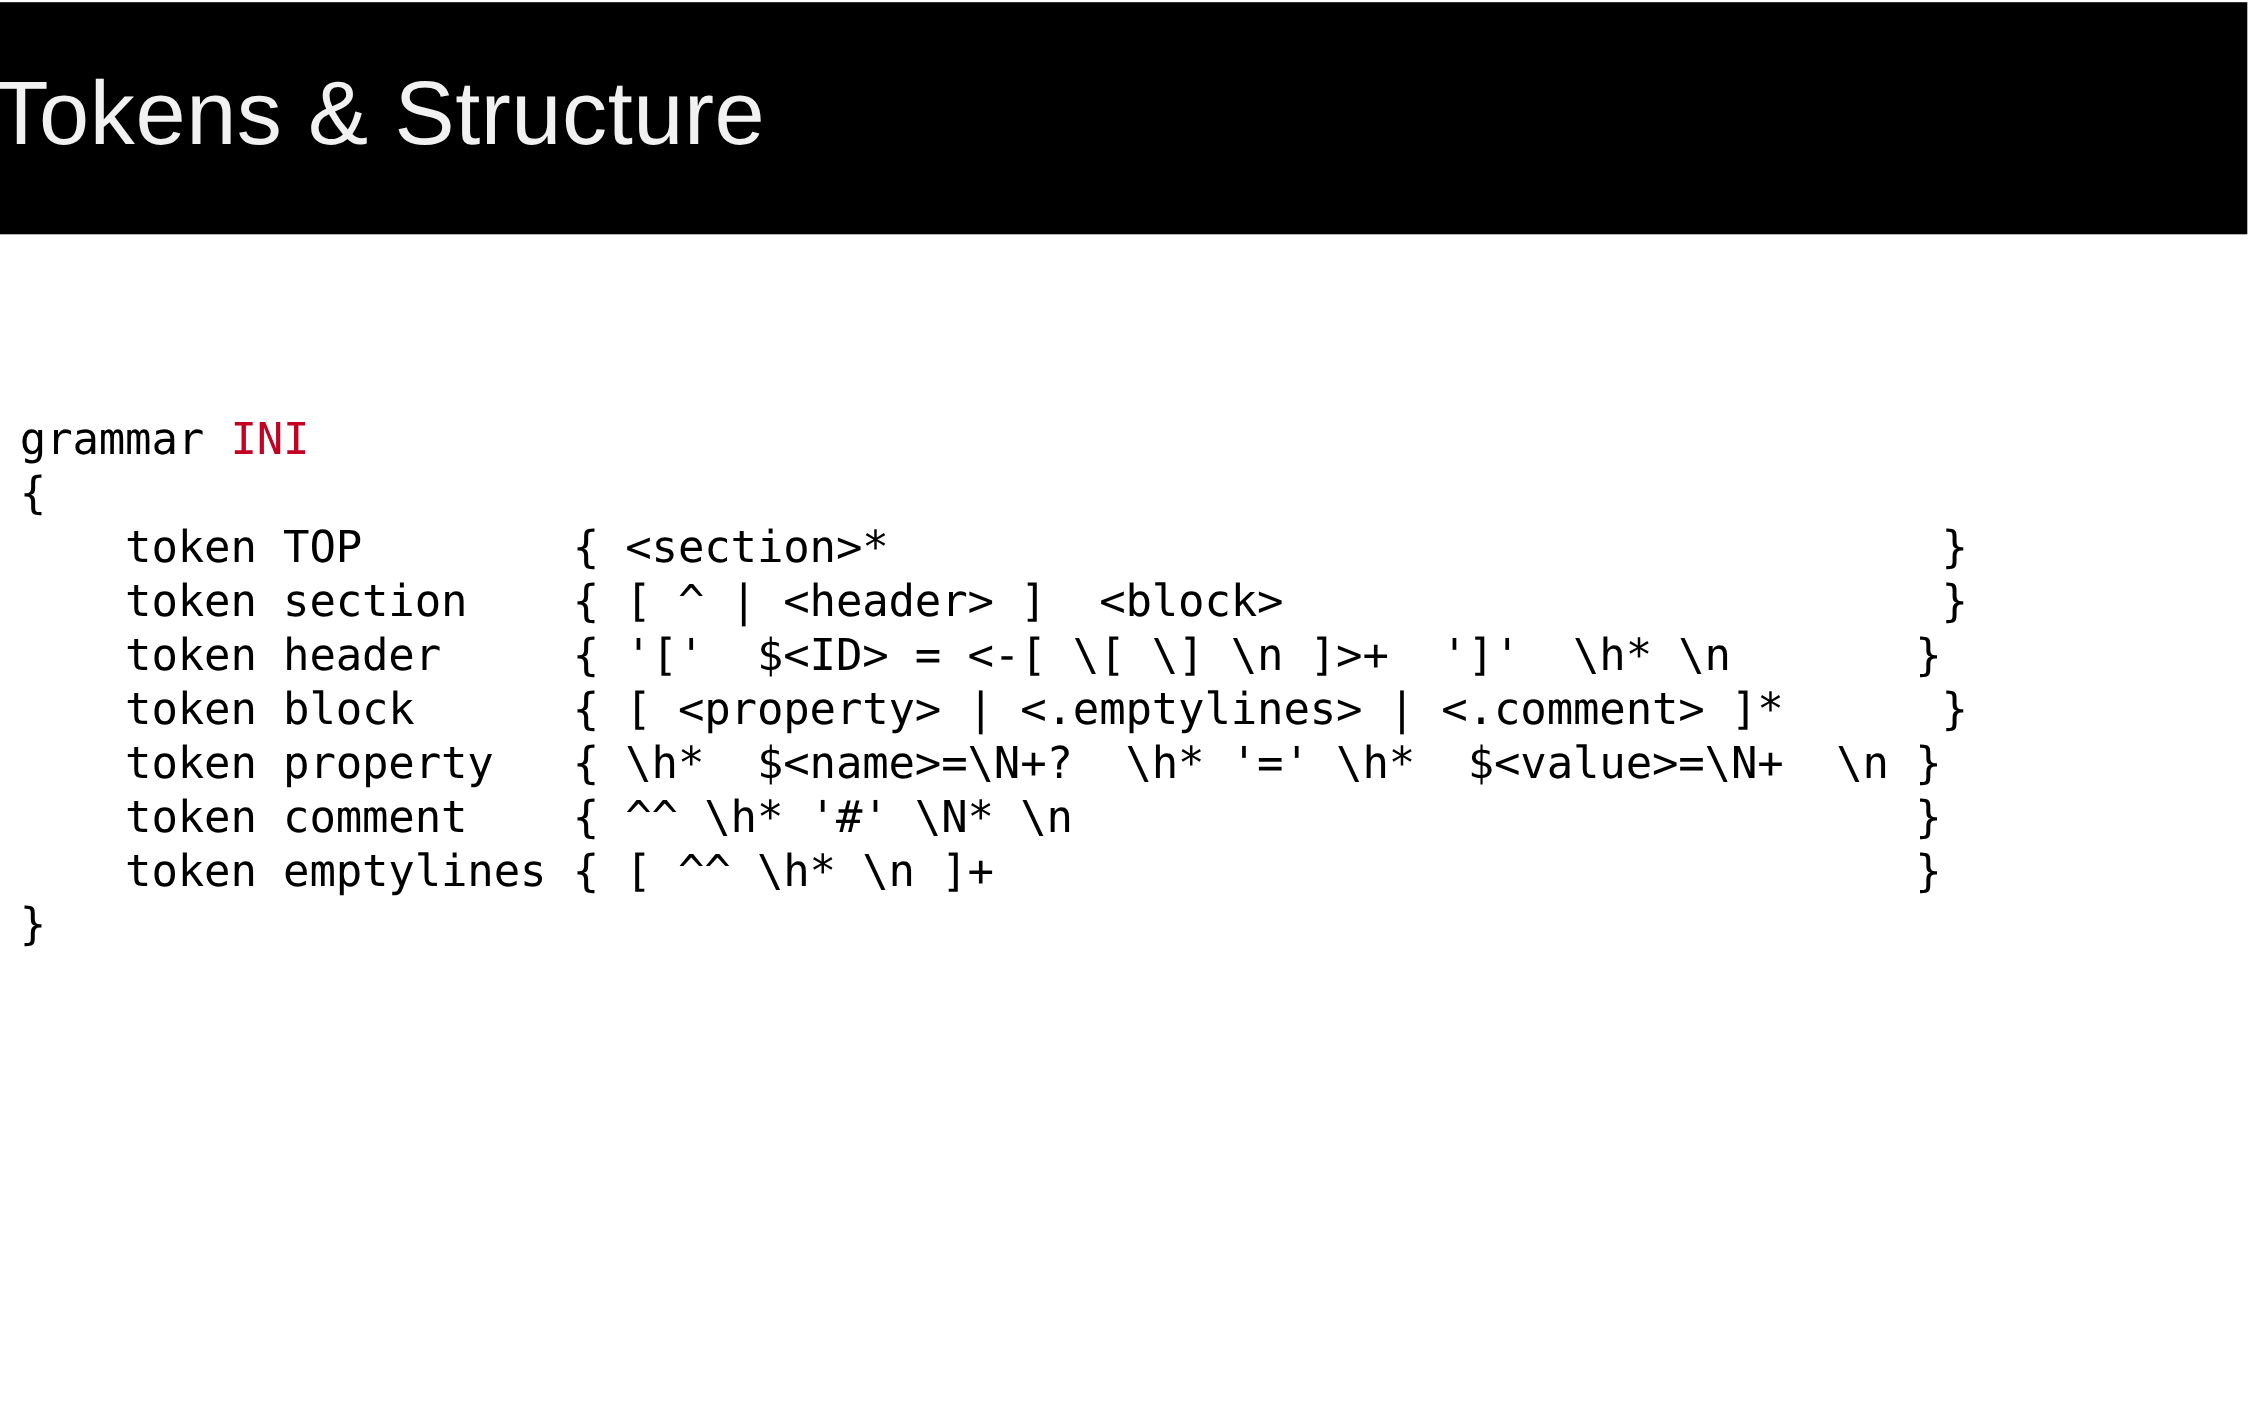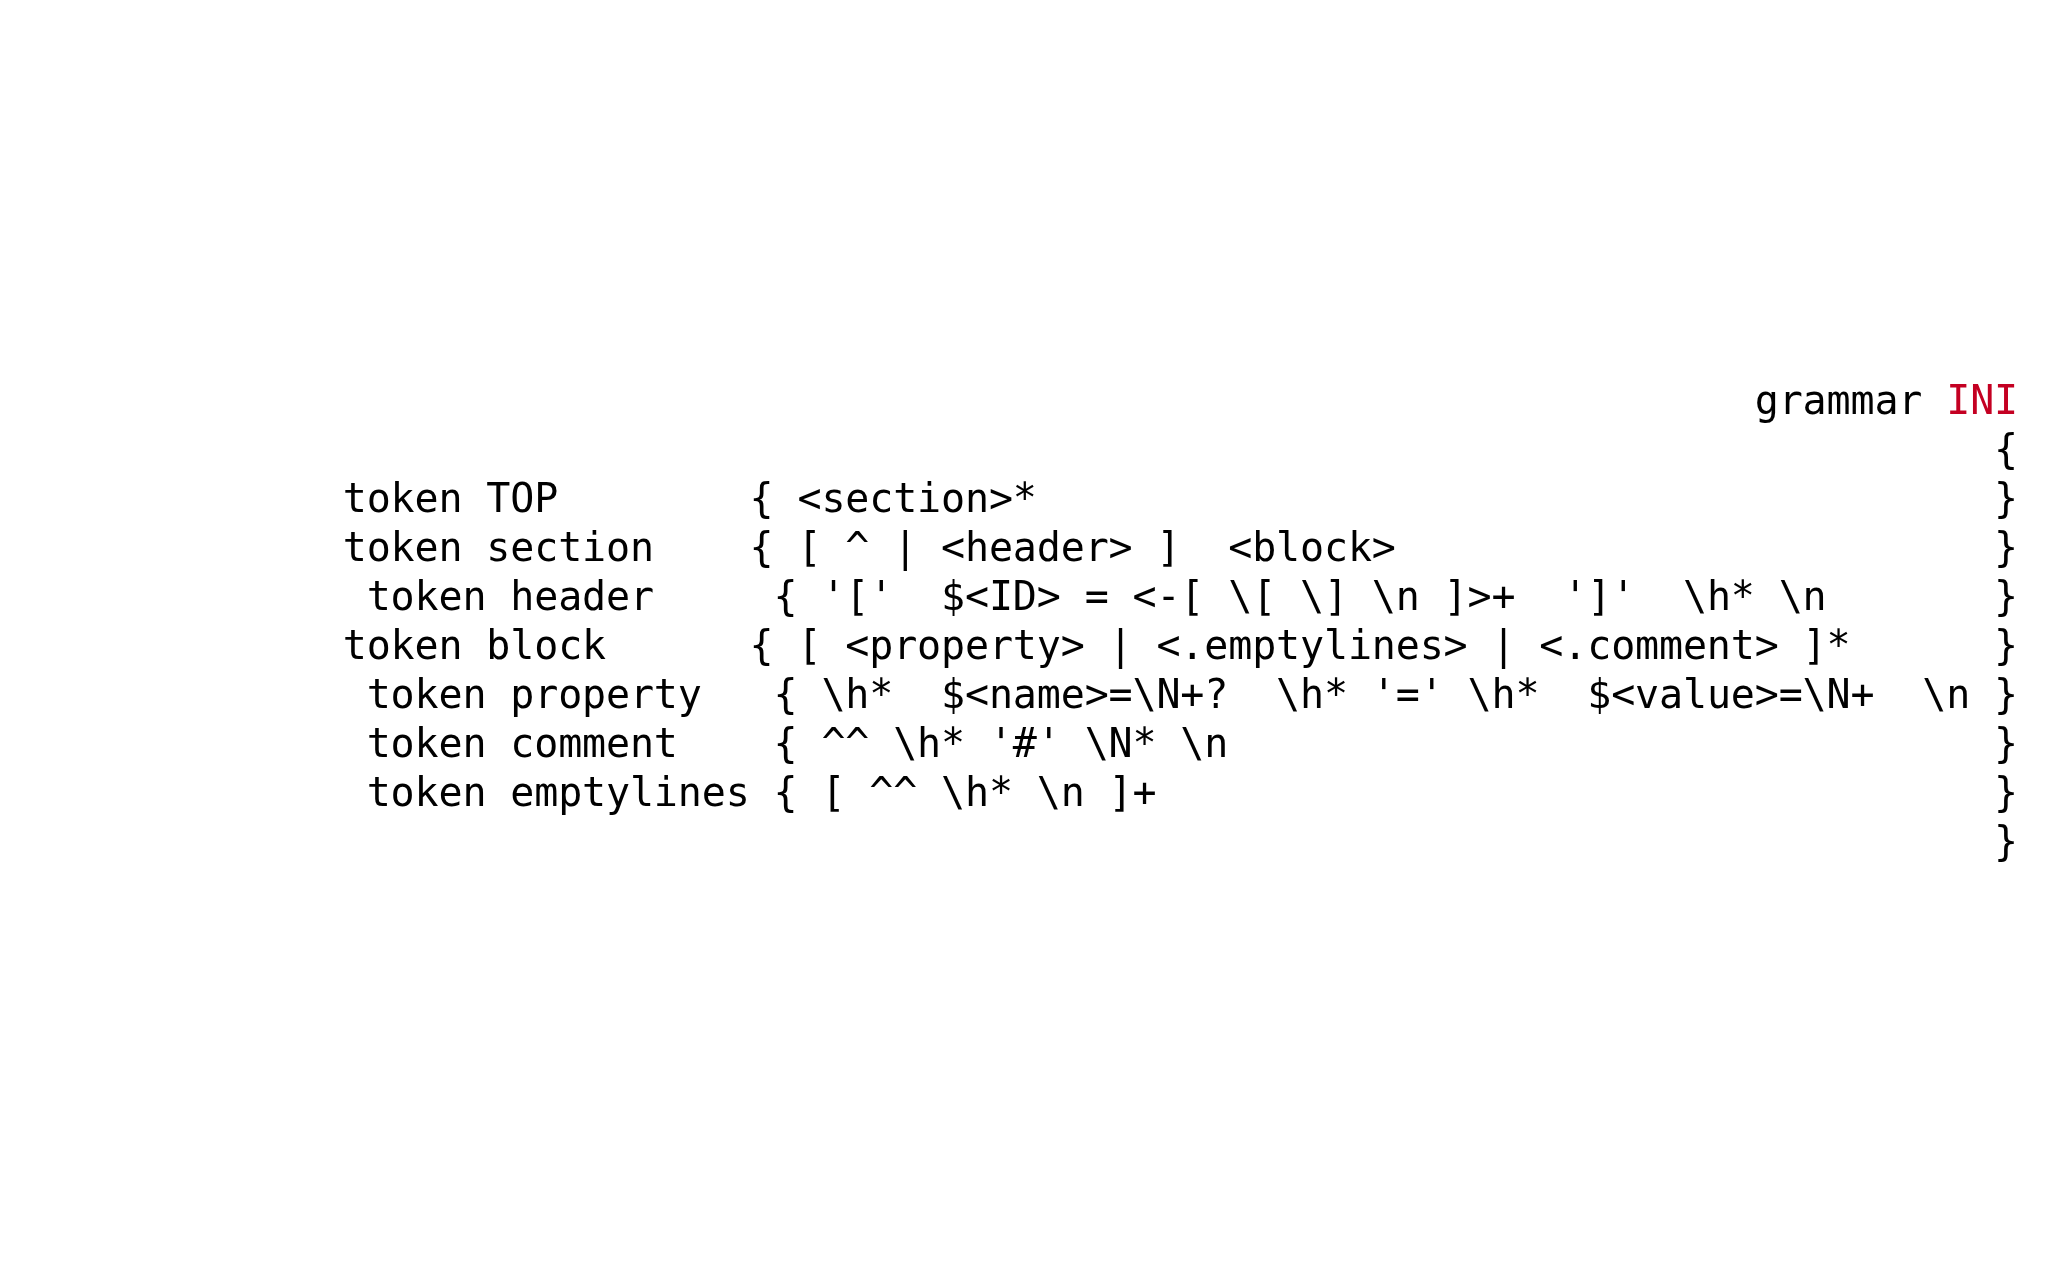--- a/index.html
+++ b/index.html
@@ -62,27 +62,29 @@
     line-height: 49px;
     color: #000000;
     white-space: pre;
     letter-spacing: -0.15px;
   }
 
   #code-block .code-line {
     display: block;
     white-space: pre;
     min-height: 49px;
-    text-align: right;
   }
 
   .tok-plain  { color: #000000; }
   .tok-name   { color: #c40022; }
 </style>
 </head>
 <body>
 
 <div id="slide">
 
+  <div id="title-banner">
+    <h1 id="slide-title">Tokens &amp; Structure</h1>
+  </div>
 
   <pre id="code-block"><code><span class="code-line"><span class="tok-plain">grammar </span><span class="tok-name">INI</span></span><span class="code-line">{</span><span class="code-line">    token TOP        { &lt;section&gt;*                                        }</span><span class="code-line">    token section    { [ ^ | &lt;header&gt; ]  &lt;block&gt;                         }</span><span class="code-line">    token header     { '['  $&lt;ID&gt; = &lt;-[ \[ \] \n ]&gt;+  ']'  \h* \n       }</span><span class="code-line">    token block      { [ &lt;property&gt; | &lt;.emptylines&gt; | &lt;.comment&gt; ]*      }</span><span class="code-line">    token property   { \h*  $&lt;name&gt;=\N+?  \h* '=' \h*  $&lt;value&gt;=\N+  \n }</span><span class="code-line">    token comment    { ^^ \h* '#' \N* \n                                }</span><span class="code-line">    token emptylines { [ ^^ \h* \n ]+                                   }</span><span class="code-line">}</span></code></pre>
 
 </div>
 
 </body></html>

